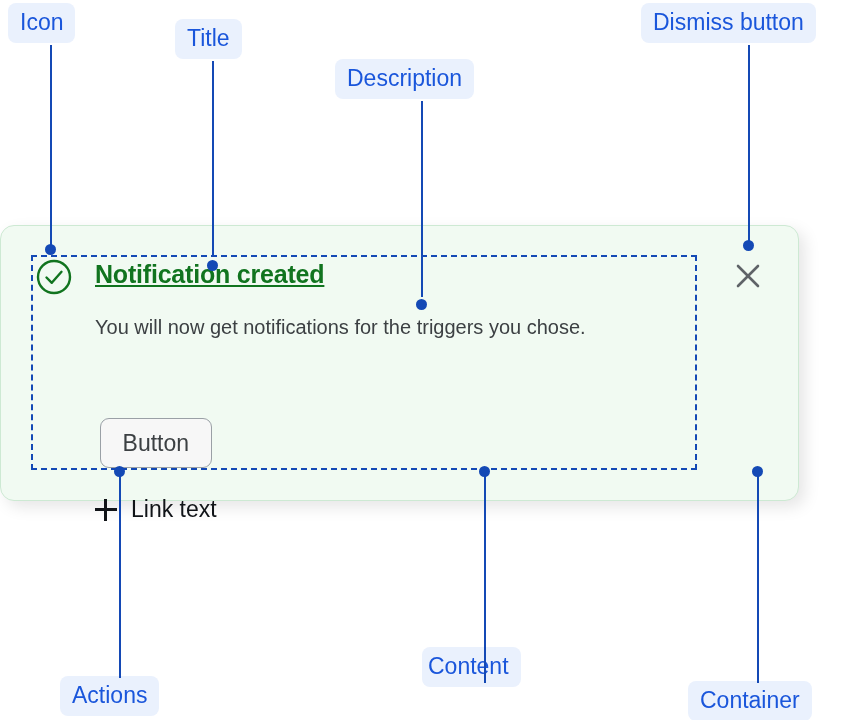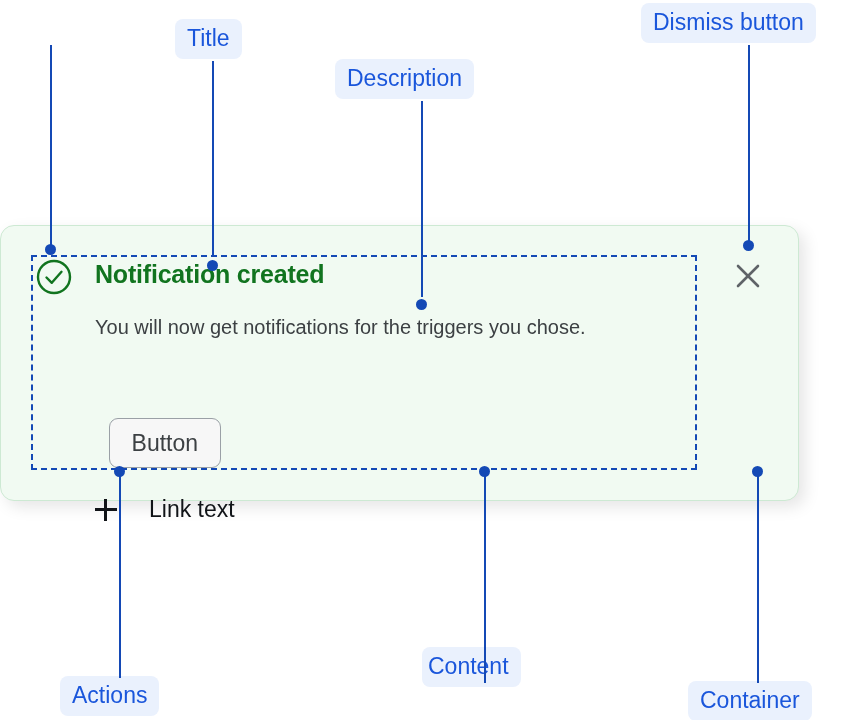--- a/index.html
+++ b/index.html
@@ -80,20 +80,21 @@
 
   
   .notif-title {
     position: absolute;
     left: 95px;
     top: 260px;
     font-size: 25px;
     font-weight: bold;
     color: #11741f;
     letter-spacing: -0.2px;
+    text-decoration: underline;
   }
 
   
   .notif-desc {
     position: absolute;
     left: 95px;
     top: 307px;
     width: 600px;
     font-size: 20px;
     line-height: 40px;
@@ -117,21 +118,21 @@
     padding: 10px 22px;
     font-size: 23px;
     color: #3c4043;
     font-family: "Liberation Sans", sans-serif;
     line-height: 28px;
     cursor: pointer;
   }
   .link-action {
     display: flex;
     align-items: center;
-    gap: 32px;
+    gap: 14px;
     font-size: 23px;
     color: #111418;
     cursor: pointer;
   }
   .plus-icon {
     display: inline-block;
     width: 22px;
     height: 22px;
     position: relative;
   }
@@ -181,20 +182,21 @@
     </span>
   </div>
 
   <div class="dismiss-button">
     <svg width="30" height="30" viewBox="0 0 30 30" aria-hidden="true">
       <line x1="5" y1="5" x2="25" y2="25" stroke="#5f6368" stroke-width="2.6" stroke-linecap="round"></line>
       <line x1="25" y1="5" x2="5" y2="25" stroke="#5f6368" stroke-width="2.6" stroke-linecap="round"></line>
     </svg>
   </div>
 
+  <div class="callout" style="left:8px; top:3px;">Icon</div>
   <div class="leader" style="left:50px; top:45px; height:205px;"></div>
   <div class="leader-dot" style="left:45px; top:244px;"></div>
 
   <div class="callout" style="left:175px; top:19px;">Title</div>
   <div class="leader" style="left:212px; top:61px; height:196px;"></div>
   <div class="leader-dot" style="left:207px; top:260px;"></div>
 
   <div class="callout" style="left:335px; top:59px;">Description</div>
   <div class="leader" style="left:421px; top:101px; height:196px;"></div>
   <div class="leader-dot" style="left:416px; top:299px;"></div>

